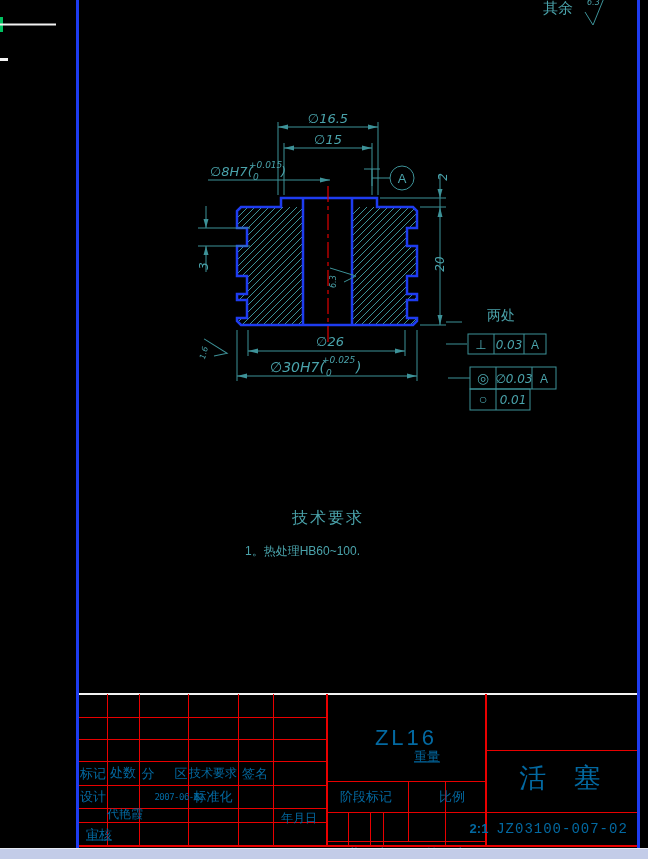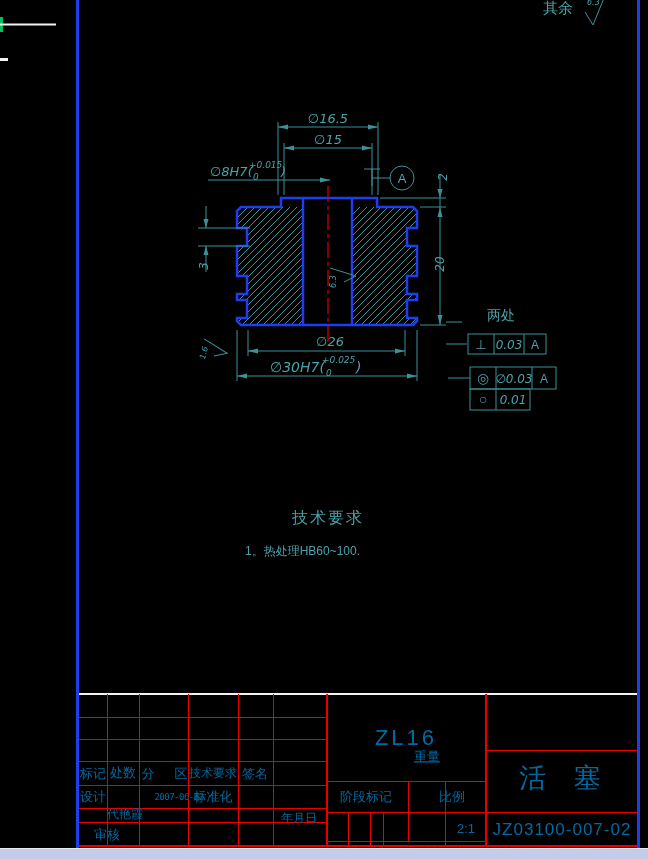--- a/index.html
+++ b/index.html
@@ -7,21 +7,21 @@
           font-family:"Liberation Sans",sans-serif;}
   .vline,.hline{position:absolute;background:#e80000;}
   .wline{position:absolute;background:#f2f2f2;}
   .blue-border{position:absolute;top:0;width:3px;height:848px;background:#1e3cf0;}
   .lbl{position:absolute;color:#0369a1;white-space:nowrap;transform:translate(-50%,-50%);
        font-size:13px;line-height:1;}
   .lbl.small{font-size:12px;}
   .lbl.tiny{font-size:9px;letter-spacing:-0.5px;font-family:"DejaVu Sans Mono",monospace;padding-left:32px;}
   .lbl.big{font-size:22px;letter-spacing:3px;}
   .lbl.part{font-size:27px;letter-spacing:10px;}
-  .lbl.dno{font-size:17px;letter-spacing:1px;font-family:Liberation Sans, sans-serif;}
+  .lbl.dno{font-size:14px;letter-spacing:1px;font-family:Liberation Mono, monospace;}
   #bottom-bar{position:absolute;left:0;top:848px;width:648px;height:11px;background:#c3cce8;
               border-top:1px solid #e6eaf5;box-sizing:border-box;z-index:50;}
   svg text{fill:#4aa3ab;font-family:"DejaVu Sans",sans-serif;font-style:italic;}
   svg text.cjk{font-style:normal;font-family:"Liberation Sans",sans-serif;}
   svg .thin{stroke:#3d9298;stroke-width:1;fill:none;}
   svg .blue{stroke:#1e3cf0;stroke-width:2.5;fill:none;}
   svg .arr{fill:#3d9298;stroke:none;}
 </style>
 </head>
 <body>
@@ -206,30 +206,30 @@
     <div class="lbl" style="left:181px;top:773px;">区</div>
     <div class="lbl small" style="left:213px;top:773px;">技术要求</div>
     <div class="lbl" style="left:255px;top:773px;">签名</div>
     <div class="lbl small" style="left:299px;top:818px;">年月日</div>
 
     <div class="lbl" style="left:93px;top:796px;">设计</div>
     <div class="lbl small" style="left:125px;top:796px;margin-top:18px;">代艳霞</div>
     <div class="lbl tiny" style="left:163px;top:797px;">2007-06-02</div>
     <div class="lbl" style="left:213px;top:796px;">标准化</div>
 
-    <div class="lbl" style="left:107px;top:834px;">审核</div>
+    <div class="lbl" style="left:99px;top:834px;text-decoration:underline;">审核</div>
 
     <div class="lbl big" style="left:406px;top:738px;">ZL16</div>
     <div class="lbl part" style="left:565px;top:778px;">活  塞</div>
     <div class="lbl dno" style="left:562px;top:829px;">JZ03100-007-02</div>
 
     <div class="lbl" style="left:366px;top:796px;">阶段标记</div>
     <div class="lbl" style="left:427px;top:756px;text-decoration:underline;">重量</div>
     <div class="lbl" style="left:452px;top:796px;">比例</div>
-    <div class="lbl" style="left:466px;top:828px;">2:1</div>
+    <div class="lbl" style="left:479px;top:828px;font-weight:bold;">2:1</div>
 
     <div class="lbl" style="left:368px;top:853px;">共 1 张</div>
     <div class="lbl" style="left:446px;top:853px;">第 1 张</div>
   </div>
 
   
   <div id="bottom-bar"></div>
 </div>
 
 </body></html>

